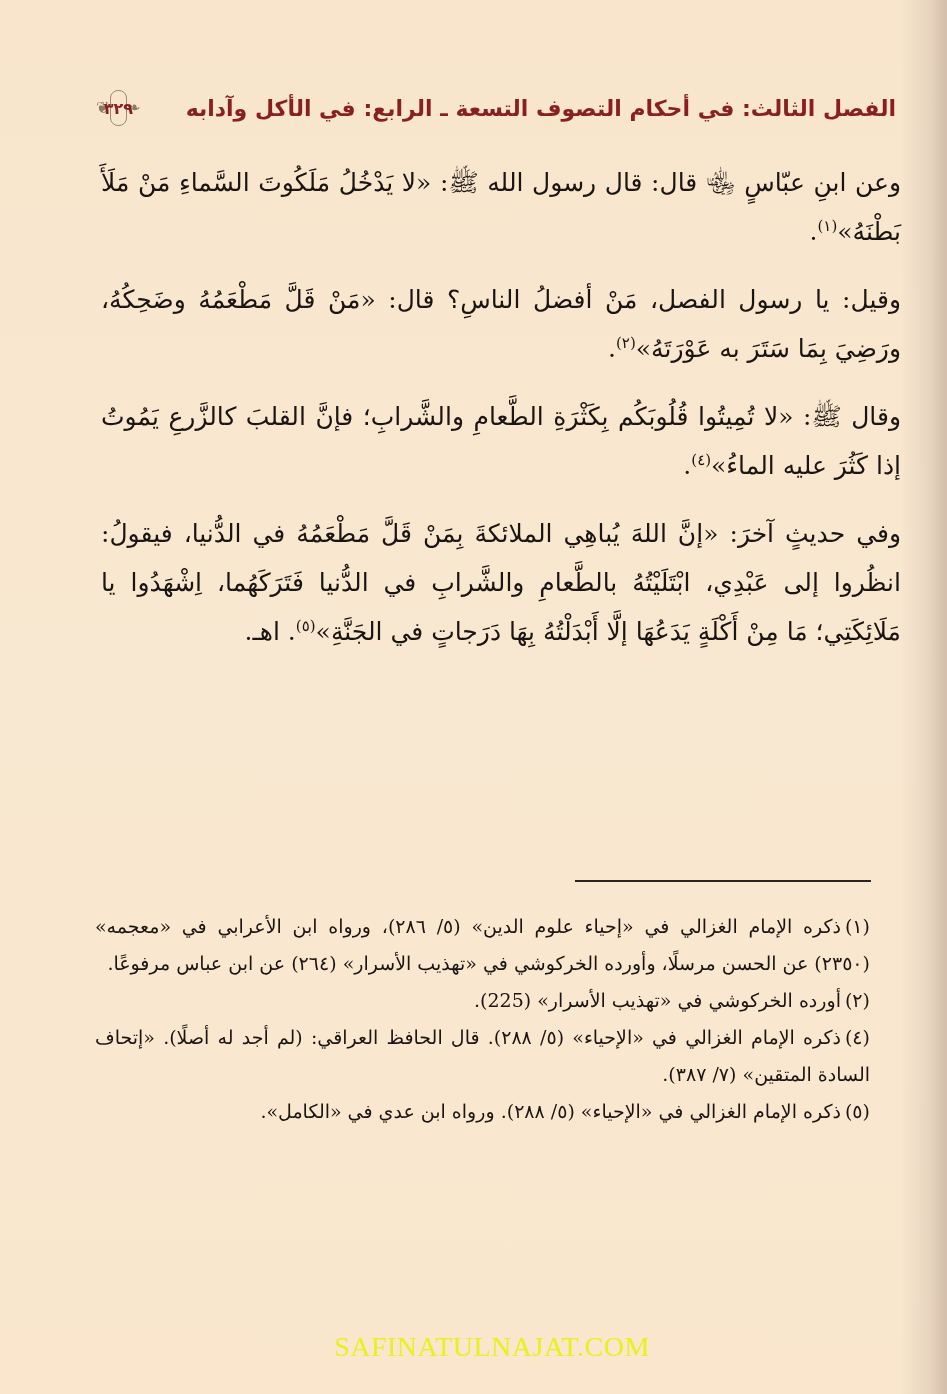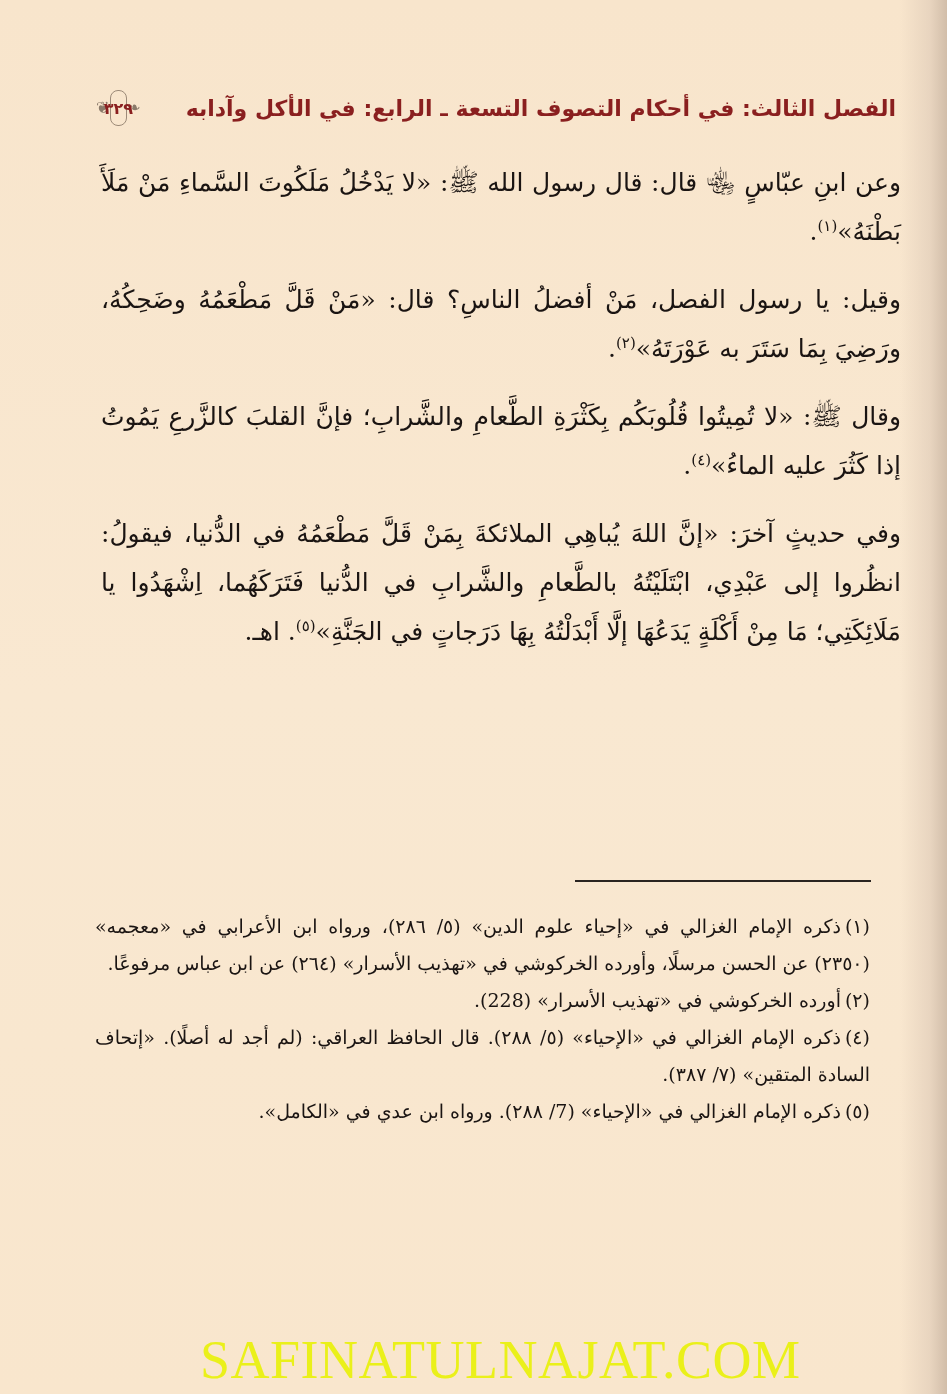--- a/index.html
+++ b/index.html
@@ -136,27 +136,27 @@
     .footnote {
       margin: 0;
       padding-right: 0;
     }
     .fn-num {
       margin-left: 4px;
     }
     
     .watermark {
       position: absolute;
-      left: 200px;
+      left: 212px;
       top: 1333px;
       width: 560px;
       text-align: center;
       color: #eaf01a;
       font-family: "Liberation Serif", "DejaVu Serif", serif;
-      font-size: 54px;
+      font-size: 28px;
       letter-spacing: 0.5px;
       white-space: nowrap;
       line-height: 1;
     }
   </style>
 </head>
 <body>
 
 <div class="page">
 
@@ -175,20 +175,20 @@
     <p class="para"><span>وعن ابنِ عبّاسٍ ﵄ قال: قال رسول الله ﷺ: «لا يَدْخُلُ مَلَكُوتَ السَّماءِ مَنْ مَلَأَ بَطْنَهُ»</span><span class="fnref">(١)</span><span>.</span></p>
     <p class="para"><span>وقيل: يا رسول الفصل، مَنْ أفضلُ الناسِ؟ قال: «مَنْ قَلَّ مَطْعَمُهُ وضَحِكُهُ، ورَضِيَ بِمَا سَتَرَ به عَوْرَتَهُ»</span><span class="fnref">(٢)</span><span>.</span></p>
     <p class="para"><span>وقال ﷺ: «لا تُمِيتُوا قُلُوبَكُم بِكَثْرَةِ الطَّعامِ والشَّرابِ؛ فإنَّ القلبَ كالزَّرعِ يَمُوتُ إذا كَثُرَ عليه الماءُ»</span><span class="fnref">(٤)</span><span>.</span></p>
     <p class="para"><span>وفي حديثٍ آخرَ: «إنَّ اللهَ يُباهِي الملائكةَ بِمَنْ قَلَّ مَطْعَمُهُ في الدُّنيا، فيقولُ: انظُروا إلى عَبْدِي، ابْتَلَيْتُهُ بالطَّعامِ والشَّرابِ في الدُّنيا فَتَرَكَهُما، اِشْهَدُوا يا مَلَائِكَتِي؛ مَا مِنْ أَكْلَةٍ يَدَعُهَا إلَّا أَبْدَلْتُهُ بِهَا دَرَجاتٍ في الجَنَّةِ»</span><span class="fnref">(٥)</span><span>. اهـ.</span></p>
   </div>
 
   <div class="fn-rule"></div>
 
   <div class="footnotes">
     <p class="footnote"><span class="fn-num">(١)</span><span>ذكره الإمام الغزالي في «إحياء علوم الدين» (٥/ ٢٨٦)، ورواه ابن الأعرابي في «معجمه» (٢٣٥٠) عن الحسن مرسلًا، وأورده الخركوشي في «تهذيب الأسرار» (٢٦٤) عن ابن عباس مرفوعًا.</span></p>
-    <p class="footnote"><span class="fn-num">(٢)</span><span>أورده الخركوشي في «تهذيب الأسرار» (228).</span></p>
+    <p class="footnote"><span class="fn-num">(٢)</span><span>أورده الخركوشي في «تهذيب الأسرار» (225).</span></p>
     <p class="footnote"><span class="fn-num">(٤)</span><span>ذكره الإمام الغزالي في «الإحياء» (٥/ ٢٨٨). قال الحافظ العراقي: (لم أجد له أصلًا). «إتحاف السادة المتقين» (٧/ ٣٨٧).</span></p>
-    <p class="footnote"><span class="fn-num">(٥)</span><span>ذكره الإمام الغزالي في «الإحياء» (7/ ٢٨٨). ورواه ابن عدي في «الكامل».</span></p>
+    <p class="footnote"><span class="fn-num">(٥)</span><span>ذكره الإمام الغزالي في «الإحياء» (٥/ ٢٨٨). ورواه ابن عدي في «الكامل».</span></p>
   </div>
 
   <div class="watermark">SAFINATULNAJAT.COM</div>
 
 </div>
 
 </body></html>

